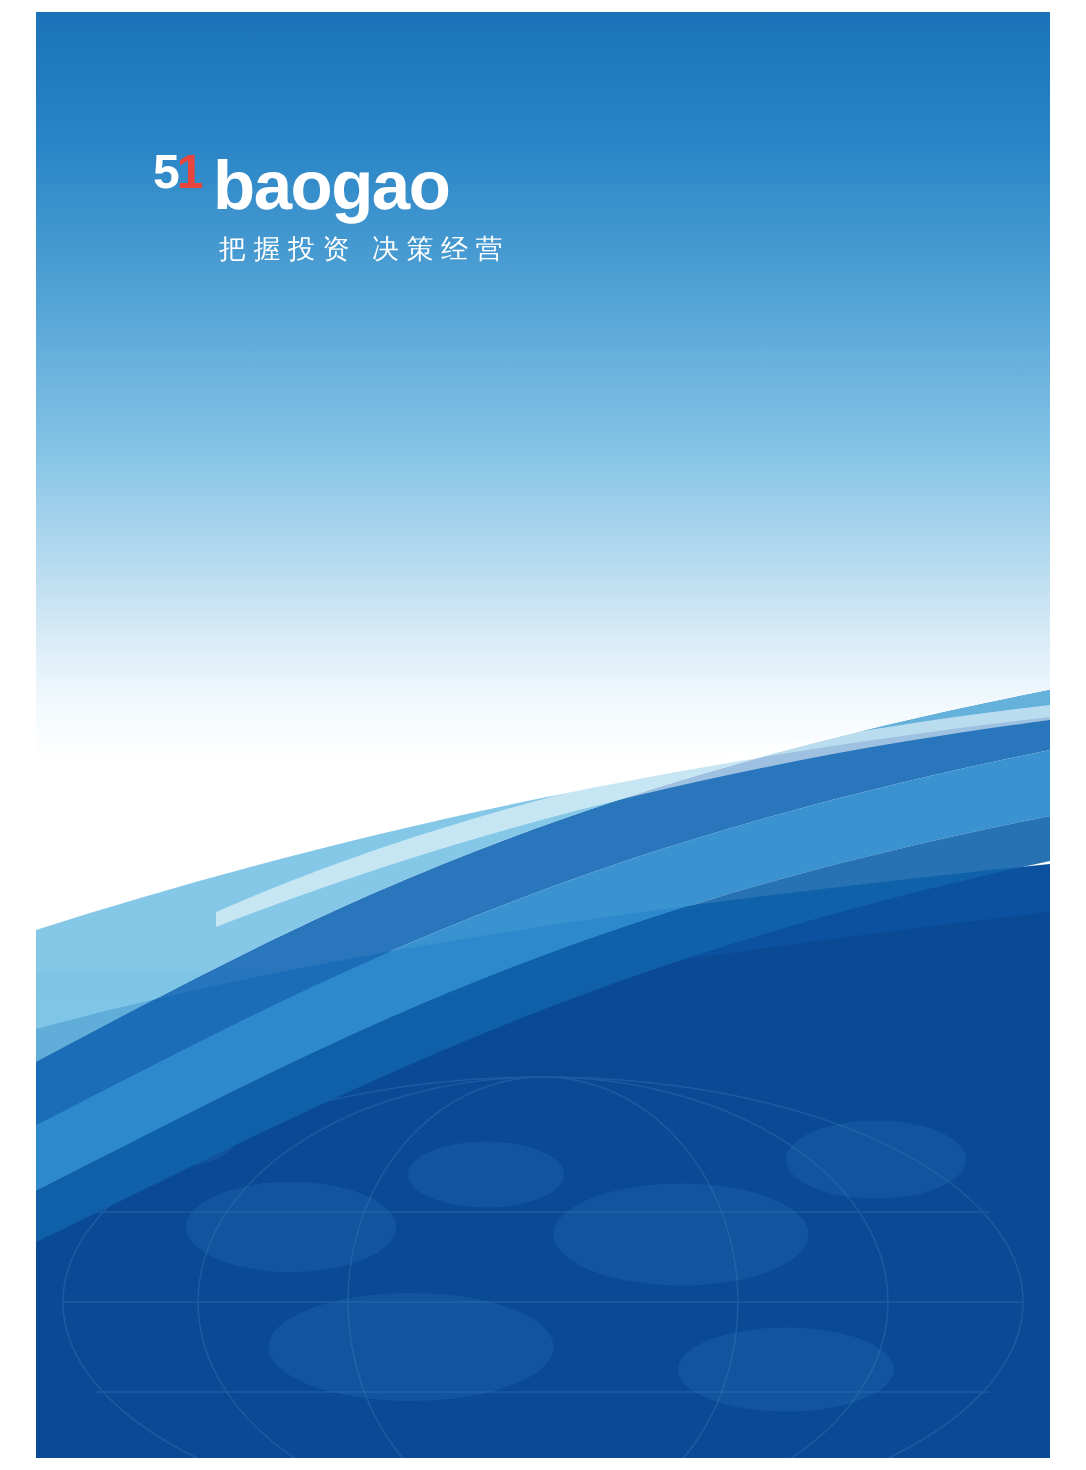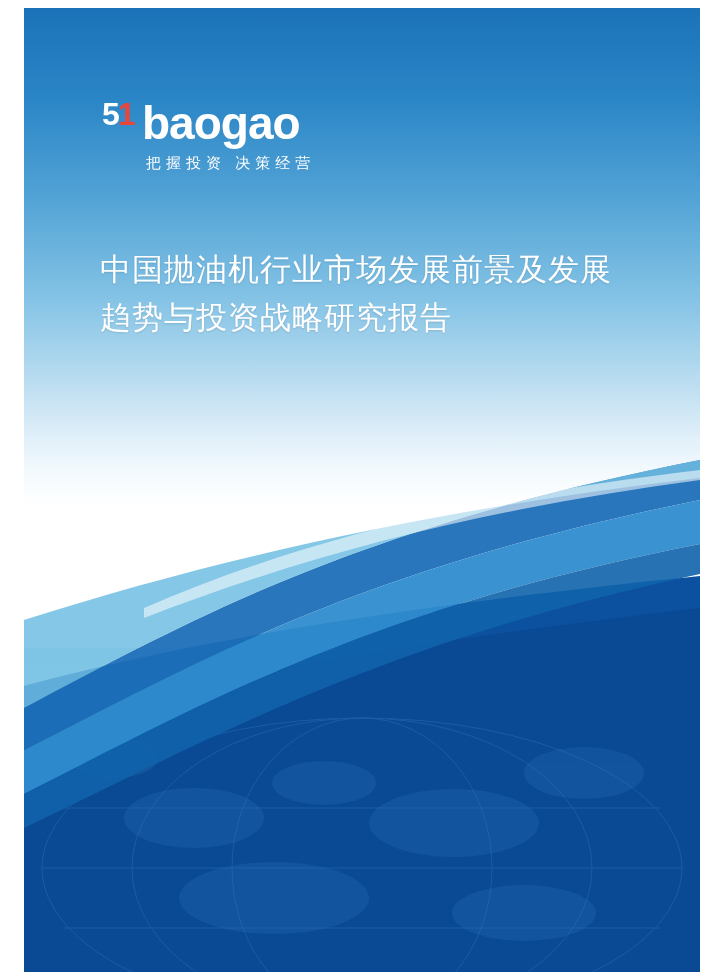--- a/index.html
+++ b/index.html
@@ -90,21 +90,21 @@
     font-size: 46px;
     font-weight: bold;
     color: #ffffff;
     letter-spacing: -1px;
     line-height: 1;
   }
   .logo-sub {
     position: absolute;
     left: 44px;
     top: 60px;
-    font-size: 15px;
+    font-size: 18px;
     color: #ffffff;
     letter-spacing: 5px;
     white-space: nowrap;
   }
 </style>
 </head>
 <body>
 
 <div class="page">
   <div class="cover">
@@ -142,19 +142,15 @@
       <path d="M120,610 C300,540 480,498 676,472 L676,462 C470,486 280,530 120,600 Z" fill="#ffffff" opacity="0.55"></path>
       <path d="M0,786 C190,690 350,600 676,536 L676,566 C360,634 200,724 0,820 Z" fill="#0f63ab" opacity="0.9"></path>
     </svg>
 
     <div class="logo">
       <div class="logo-mark"><span>5</span><span class="dot">1</span></div>
       <div class="logo-word">baogao</div>
       <div class="logo-sub">把握投资 决策经营</div>
     </div>
 
-    <div class="title-block">
-      <div>中国抛油机行业市场发展前景及发展</div>
-      <div>趋势与投资战略研究报告</div>
-    </div>
 
   </div>
 </div>
 
 </body></html>

